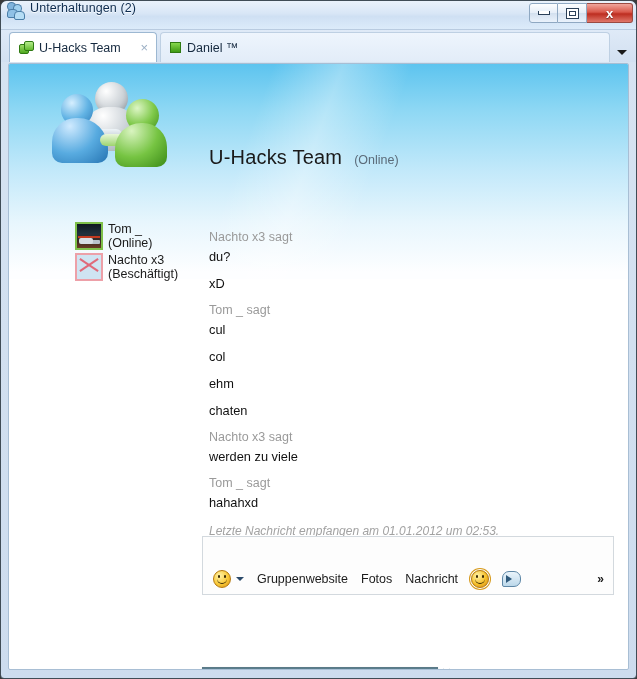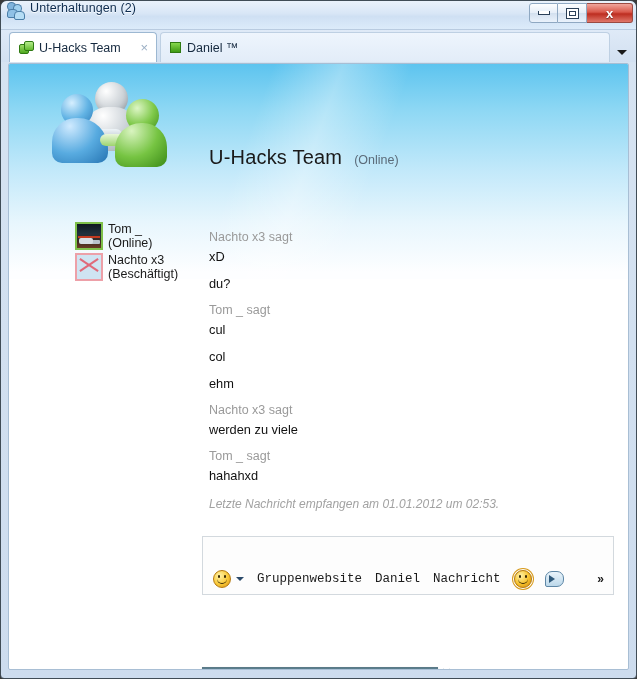--- a/index.html
+++ b/index.html
@@ -163,21 +163,21 @@
   }
   .smiley{
     width:16px;height:16px;border-radius:50%;flex:0 0 auto;
     background:radial-gradient(circle at 35% 30%,#fff3a8,#f9c938 55%,#d98f14);
     border:1px solid #b5790c;position:relative;
   }
   .smiley .eye{position:absolute;width:2px;height:3px;background:#3a2a05;border-radius:1px;top:4px;}
   .smiley .eye.l{left:4px;} .smiley .eye.r{right:4px;}
   .smiley .mouth{position:absolute;left:3px;right:3px;bottom:3px;height:4px;border-bottom:1.5px solid #3a2a05;border-radius:0 0 8px 8px;}
   .caret-down{width:0;height:0;border-left:4px solid transparent;border-right:4px solid transparent;border-top:4px solid #2b4a6b;margin-left:-8px;}
-  .tb-link{white-space:nowrap;font-family:Liberation Mono, monospace;}
+  .tb-link{white-space:nowrap;}
   .smiley.wink{background:radial-gradient(circle at 35% 30%,#fff3a8,#f6c02a 55%,#cf8510);box-shadow:0 0 0 1px #fff,0 0 0 2px #d79a1c;}
   .nudge-icon{
     width:17px;height:14px;flex:0 0 auto;position:relative;
     background:linear-gradient(180deg,#eaf4fb,#bcd8ea);
     border:1px solid #5e87a6;border-radius:7px 7px 7px 2px;
   }
   .nudge-icon:after{content:"";position:absolute;left:3px;top:3px;width:0;height:0;border-top:4px solid transparent;border-bottom:4px solid transparent;border-left:6px solid #2f5a7c;}
   .chev-more{margin-left:auto;font-size:12px;color:#1b1b1b;font-weight:bold;letter-spacing:-1px;}
   
   .ad-wrap{position:absolute;left:193px;top:603px;width:236px;}
@@ -271,47 +271,48 @@
         </div>
       </div>
 
       <div class="conv-head">
         <span class="conv-title">U-Hacks Team</span>
         <span class="conv-status">(Online)</span>
       </div>
 
       <div class="messages">
         <div class="msg-from first">Nachto x3 sagt</div>
+        <div class="msg-text">du?</div>
         <div class="msg-text">xD</div>
-        <div class="msg-text">du?</div>
 
         <div class="msg-from">Tom _ sagt</div>
         <div class="msg-text">cul</div>
         <div class="msg-text">col</div>
         <div class="msg-text">ehm</div>
+        <div class="msg-text">chaten</div>
 
         <div class="msg-from">Nachto x3 sagt</div>
         <div class="msg-text">werden zu viele</div>
 
         <div class="msg-from">Tom _ sagt</div>
         <div class="msg-text">hahahxd</div>
 
         <div class="msg-sys">Letzte Nachricht empfangen am 01.01.2012 um 02:53.</div>
       </div>
 
       <div class="compose">
         <div class="compose-toolbar">
           <span class="smiley">
             <span class="eye l"></span>
               <span class="eye r"></span>
               <span class="mouth"></span>
           </span>
           <span class="caret-down"></span>
           <span class="tb-link">Gruppenwebsite</span>
-          <span class="tb-link">Daniel</span>
+          <span class="tb-link">Fotos</span>
           <span class="tb-link">Nachricht</span>
           <span class="smiley wink">
             <span class="eye l"></span>
               <span class="eye r"></span>
               <span class="mouth"></span>
           </span>
           <span class="nudge-icon"></span>
           <span class="chev-more">»</span>
         </div>
       </div>

